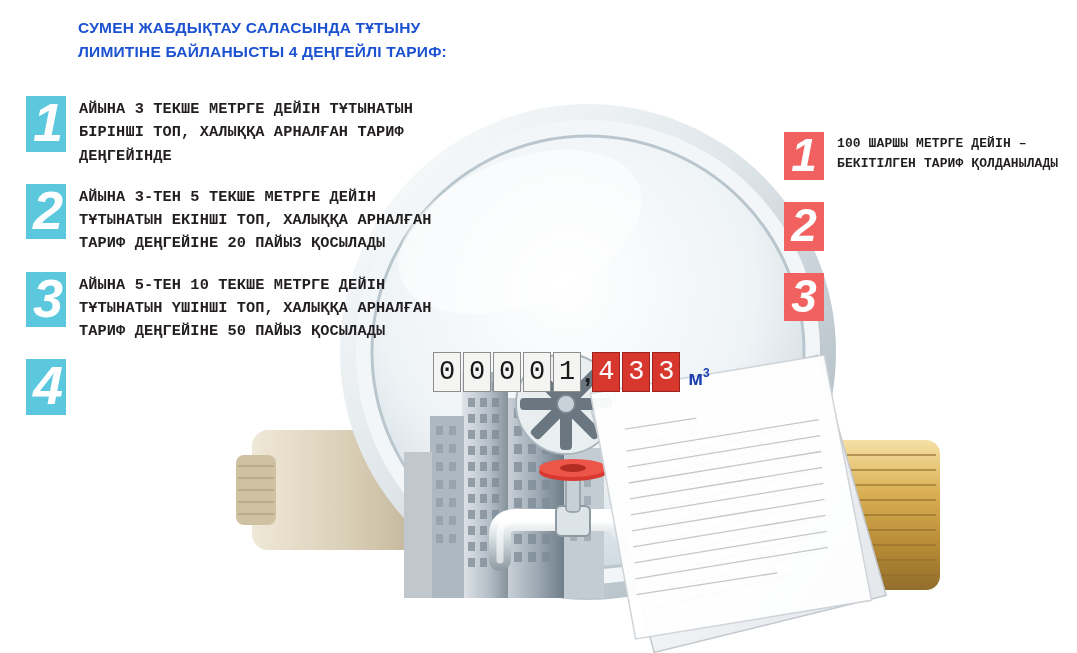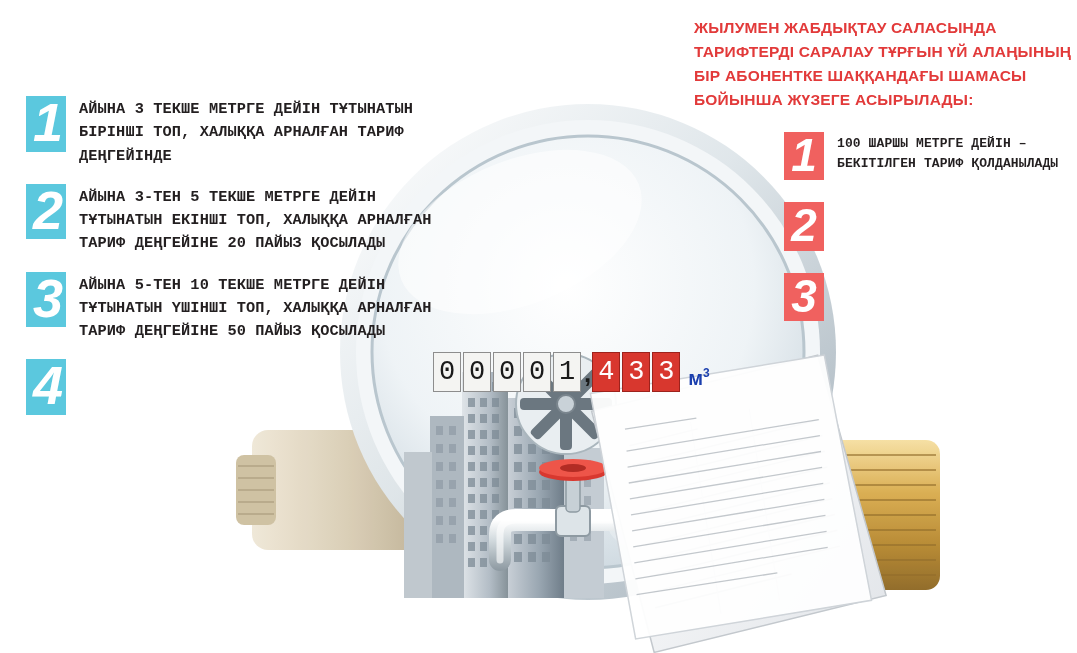--- a/index.html
+++ b/index.html
@@ -375,22 +375,22 @@
           <line x1="628" y1="526" x2="822" y2="508"></line>
           <line x1="628" y1="542" x2="822" y2="524"></line>
           <line x1="628" y1="558" x2="822" y2="540"></line>
           <line x1="628" y1="574" x2="822" y2="556"></line>
           <line x1="628" y1="590" x2="770" y2="578"></line>
         </g>
       </g>
     </g>
   </svg>
 
-
-  <div class="heading heading-heat">ЖЫЛУМЕН ЖАБДЫҚТАУ САЛАСЫНДА ТАРИФТЕРДІ САРАЛАУ ТҰРҒЫН ҮЙ АЛАҢЫНЫҢ БІР АБОНЕНТКЕ ШАҚҚАНДАҒЫ ШАМАСЫ БОЙЫНША ЖҮЗЕГЕ АСЫРЫЛАДЫ:</div>
+  <div class="heading heading-water">СУМЕН ЖАБДЫҚТАУ САЛАСЫНДА ТҰТЫНУ ЛИМИТІНЕ БАЙЛАНЫСТЫ 4 ДЕҢГЕЙЛІ ТАРИФ:</div>
+
 
   <div class="col col-water">
     <div class="item">
       <div class="num-badge num-water">1</div>
       <div class="item-text">АЙЫНА 3 ТЕКШЕ МЕТРГЕ ДЕЙІН ТҰТЫНАТЫН БІРІНШІ ТОП, ХАЛЫҚҚА АРНАЛҒАН ТАРИФ ДЕҢГЕЙІНДЕ</div>
     </div>
     <div class="item">
       <div class="num-badge num-water">2</div>
       <div class="item-text">АЙЫНА 3-ТЕН 5 ТЕКШЕ МЕТРГЕ ДЕЙІН ТҰТЫНАТЫН ЕКІНШІ ТОП, ХАЛЫҚҚА АРНАЛҒАН ТАРИФ ДЕҢГЕЙІНЕ 20 ПАЙЫЗ ҚОСЫЛАДЫ</div>
     </div>

